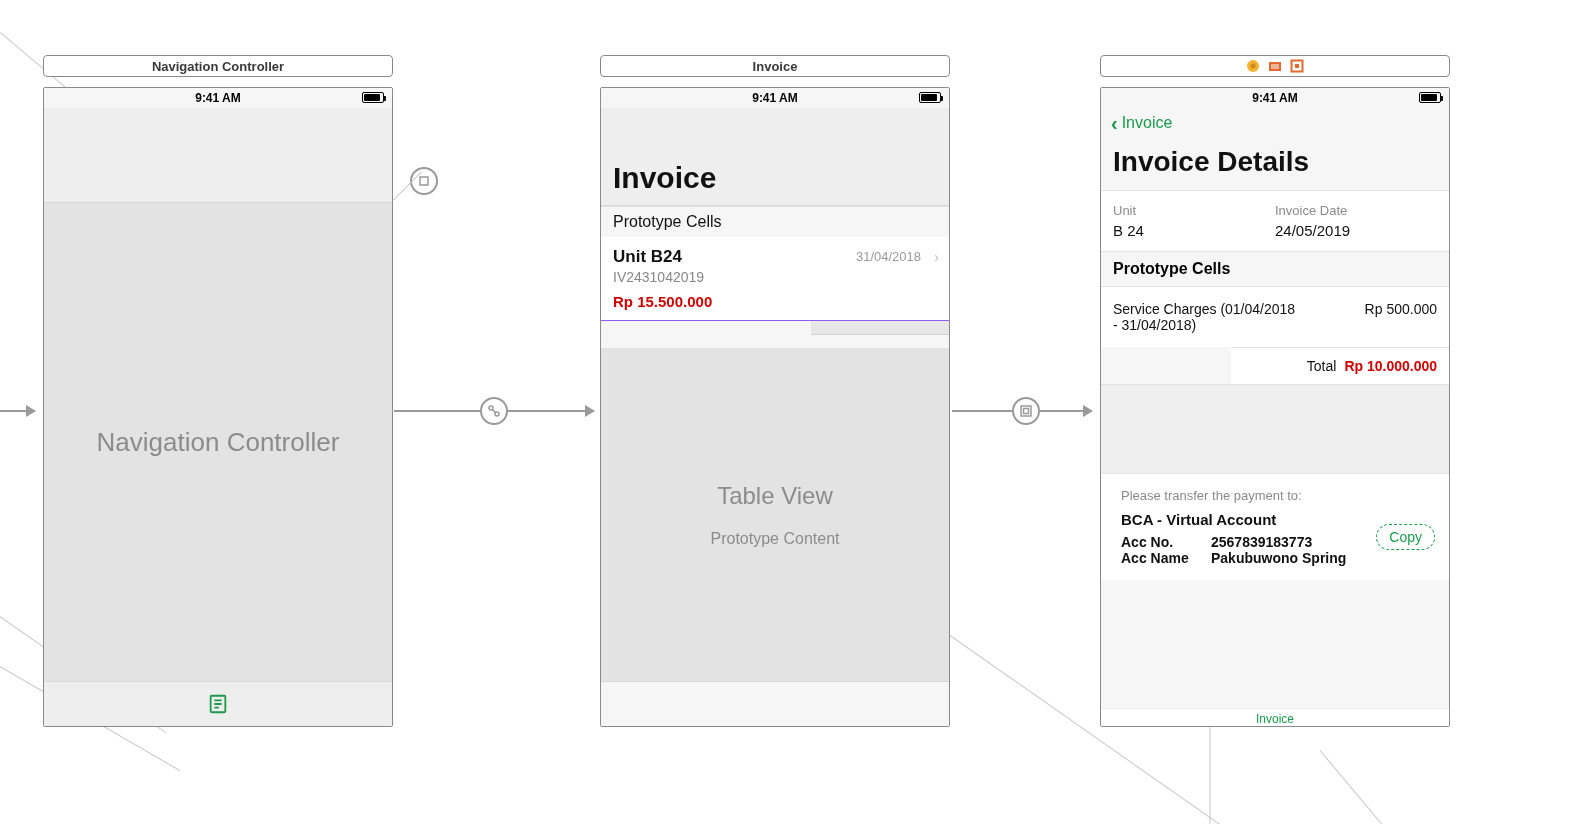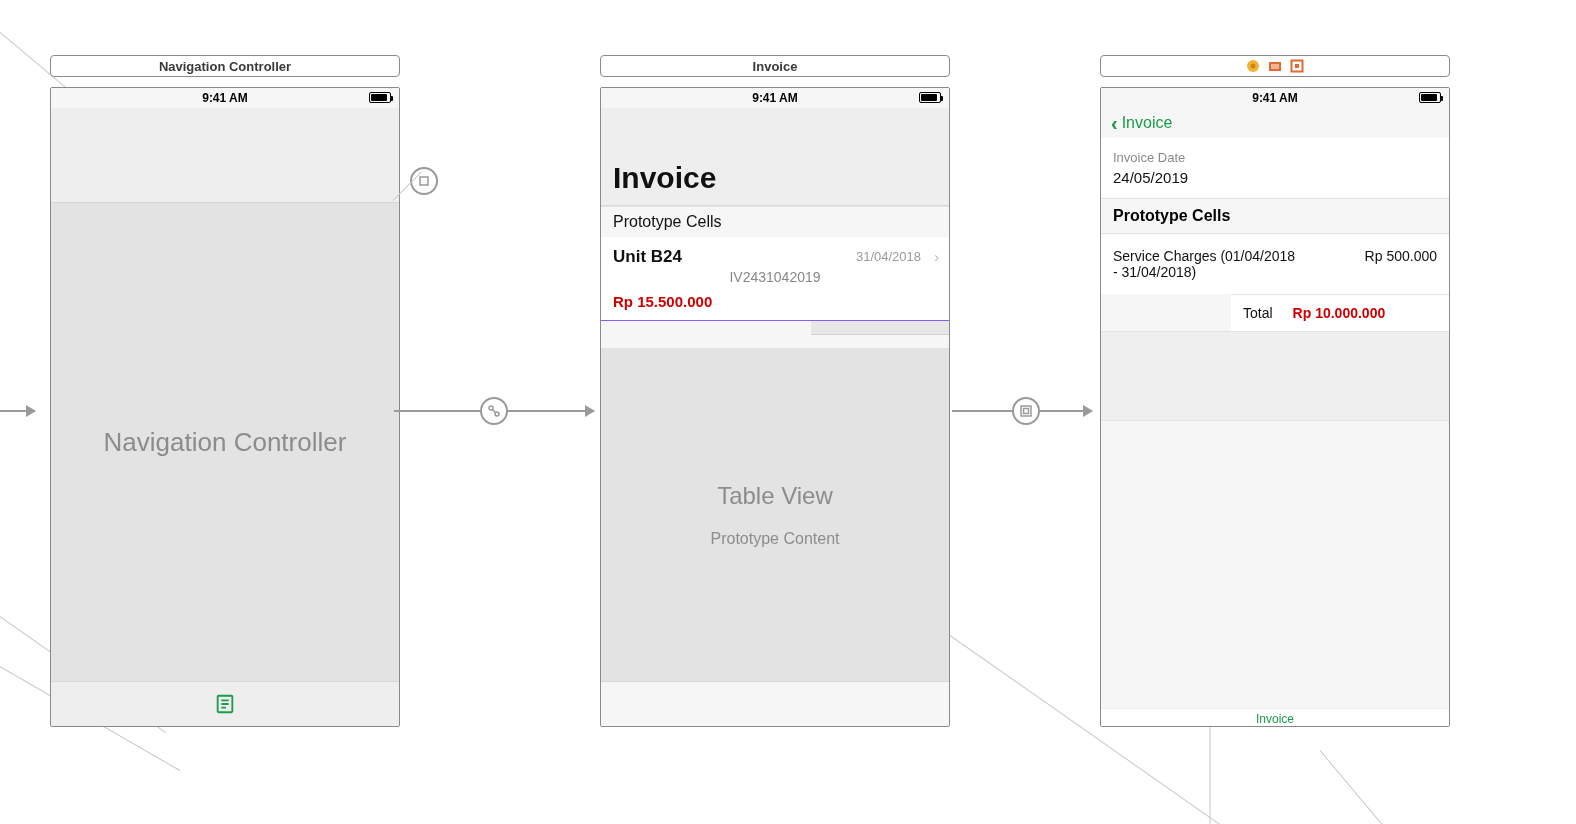--- a/index.html
+++ b/index.html
@@ -72,42 +72,42 @@
 .navctrl-title { font-size:26px; font-weight:500; color:#8c8c8c; }
 .tabbar { position:absolute; bottom:0; left:0; right:0; height:45px; background:#eeeeee; border-top:1px solid #d8d8d8; display:flex; align-items:center; justify-content:center; }
 .tab-icon { width:22px; height:22px; }
 
 
 .inv-header { background:#eeeeee; padding-top:45px; border-bottom:1px solid #d8d8d8;}
 .inv-large-title { font-size:30px; font-weight:800; padding:8px 12px 10px; color:#111; }
 .proto-label { font-size:16px; font-weight:500; padding:6px 12px; background:#f6f6f6; color:#111; border-top:1px solid #e3e3e3;}
 .datarow { background:#fff; padding:10px 12px; position:relative; border-bottom:1px solid #8b5cf6;}
 .datarow .unit { font-size:17px; font-weight:700; color:#111;}
-.datarow .invno { font-size:14px; color:#888; margin-top:2px;text-align:center;}
+.datarow .invno { font-size:14px; color:#888; margin-top:2px;}
 .datarow .amount { font-size:15px; font-weight:700; color:#d00000; margin-top:8px;}
 .datarow .date { position:absolute; right:28px; top:12px; font-size:13px; color:#9a9a9a;}
 .datarow .chev { position:absolute; right:10px; top:12px; color:#b8b8b8; font-size:14px;}
 .shelf { height:14px; background:#e7e7e7; border-bottom:1px solid #d2d2d2; margin-left:210px;}
 .tableview-area { position:absolute; top:260px; left:0; right:0; bottom:45px; background:#e3e3e3; display:flex; flex-direction:column; align-items:center; justify-content:center; gap:20px;}
 .tableview-title { font-size:24px; font-weight:500; color:#8c8c8c;}
 .tableview-sub { font-size:16px; color:#8c8c8c;}
 
 
 .det-nav { height:30px; display:flex; align-items:center; padding:0 10px; }
 .det-back { color:#1b9b4b; display:flex; align-items:center; gap:4px; font-size:16px;}
 .det-back-chev { font-size:20px; font-weight:700; line-height:1;}
 .det-title { font-size:28px; font-weight:800; padding:8px 12px 12px; color:#111; border-bottom:1px solid #e5e5e5;}
 .det-meta { background:#fff; padding:12px; display:grid; grid-template-columns:1fr 1fr; row-gap:14px; }
 .det-meta .lbl { font-size:13px; color:#8a8a8a; margin-bottom:4px;}
 .det-meta .val { font-size:15px; color:#111; font-weight:500;}
 .det-proto-label { font-size:16px; font-weight:600; padding:8px 12px; background:#f6f6f6; border-top:1px solid #e3e3e3; border-bottom:1px solid #e3e3e3;}
 .det-line { background:#fff; padding:14px 12px; display:flex; justify-content:space-between; align-items:flex-start;}
 .det-line .desc { font-size:14px; color:#111; max-width:190px;}
 .det-line .amt { font-size:14px; color:#111; font-weight:500;}
-.det-total { display:flex; padding:10px 12px; gap:20px; background:#fff; border-top:1px solid #e3e3e3;}
+.det-total { display:flex; justify-content:flex-end; padding:10px 12px; gap:8px; background:#fff; border-top:1px solid #e3e3e3;}
 .det-total .tlbl { font-size:14px; color:#111;}
 .det-total .tval { font-size:14px; color:#d00000; font-weight:600;}
 .det-total-wrap { margin-left:130px; }
 .det-gap { height:90px; background:#efefef; border-top:1px solid #e3e3e3; border-bottom:1px solid #e3e3e3;}
 .det-pay { background:#fff; padding:14px 20px; position:relative;}
 .det-pay .intro { font-size:13px; color:#8a8a8a; margin-bottom:8px;}
 .det-pay .bank { font-size:15px; font-weight:700; color:#111; margin-bottom:6px;}
 .det-pay .row { display:flex; font-size:14px; font-weight:700; color:#111;}
 .det-pay .row .k { width:90px;}
 .copy-btn { position:absolute; right:14px; top:50px; border:1.5px dashed #1b9b4b; border-radius:14px; padding:4px 12px; font-size:14px; color:#1b9b4b; background:#fff;}
@@ -126,21 +126,21 @@
 
   <div class="bg-line" style="left:-50px; top:-10px; width:400px; transform:rotate(40deg);"></div>
   <div class="bg-line" style="left:-80px; top:560px; width:300px; transform:rotate(35deg);"></div>
   <div class="bg-line" style="left:-80px; top:620px; width:300px; transform:rotate(30deg);"></div>
   <div class="bg-line" style="left:900px; top:600px; width:400px; transform:rotate(35deg);"></div>
   <div class="bg-line" style="left:1210px; top:725px; width:200px; transform:rotate(90deg);"></div>
   <div class="bg-line" style="left:1320px; top:750px; width:250px; transform:rotate(50deg);"></div>
 
   <div class="arrow" style="left:0; top:410px; width:35px;"></div>
 
-  <div class="scene" style="left:50px; top:55px;">
+  <div class="scene" style="left:43px; top:55px;">
     <div class="scene-label">Navigation Controller</div>
     <div class="phone">
       <div class="status-bar">
         <span class="status-time">9:41 AM</span>
         <span class="battery">
             <span class="battery-fill"></span>
           </span>
       </div>
       <div class="navctrl-body">
         <div class="navctrl-header"></div>
@@ -241,37 +241,55 @@
         <span class="battery">
             <span class="battery-fill"></span>
           </span>
       </div>
       <div class="det-nav">
         <div class="det-back">
           <span class="det-back-chev">‹</span>
           <span>Invoice</span>
         </div>
       </div>
+      <div class="det-title">Invoice Details</div>
       <div class="det-meta">
+        <div>
+          <div class="lbl">Unit</div>
+          <div class="val">B 24</div>
+        </div>
         <div>
           <div class="lbl">Invoice Date</div>
           <div class="val">24/05/2019</div>
         </div>
       </div>
       <div class="det-proto-label">Prototype Cells</div>
       <div class="det-line">
         <div class="desc">Service Charges (01/04/2018 - 31/04/2018)</div>
         <div class="amt">Rp 500.000</div>
       </div>
       <div class="det-total-wrap">
         <div class="det-total">
           <span class="tlbl">Total</span>
           <span class="tval">Rp 10.000.000</span>
         </div>
       </div>
       <div class="det-gap"></div>
+      <div class="det-pay">
+        <div class="intro">Please transfer the payment to:</div>
+        <div class="bank">BCA - Virtual Account</div>
+        <div class="row">
+          <span class="k">Acc No.</span>
+          <span>2567839183773</span>
+        </div>
+        <div class="row">
+          <span class="k">Acc Name</span>
+          <span>Pakubuwono Spring</span>
+        </div>
+        <div class="copy-btn">Copy</div>
+      </div>
       <div class="det-tabbar">
         <span>Invoice</span>
       </div>
     </div>
   </div>
 
 </div>
 
 </body></html>

